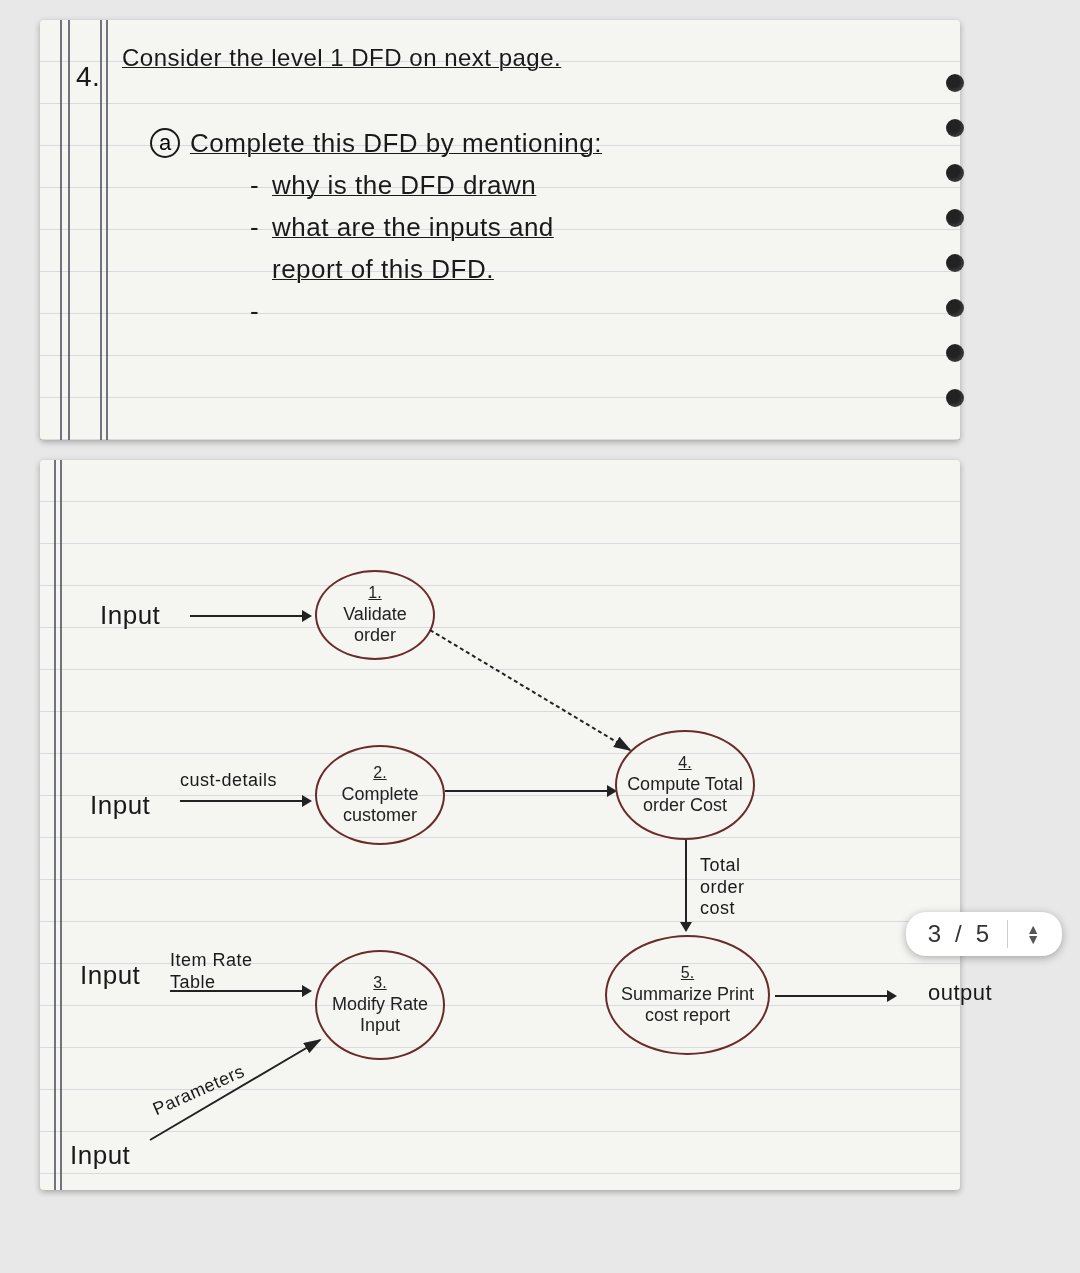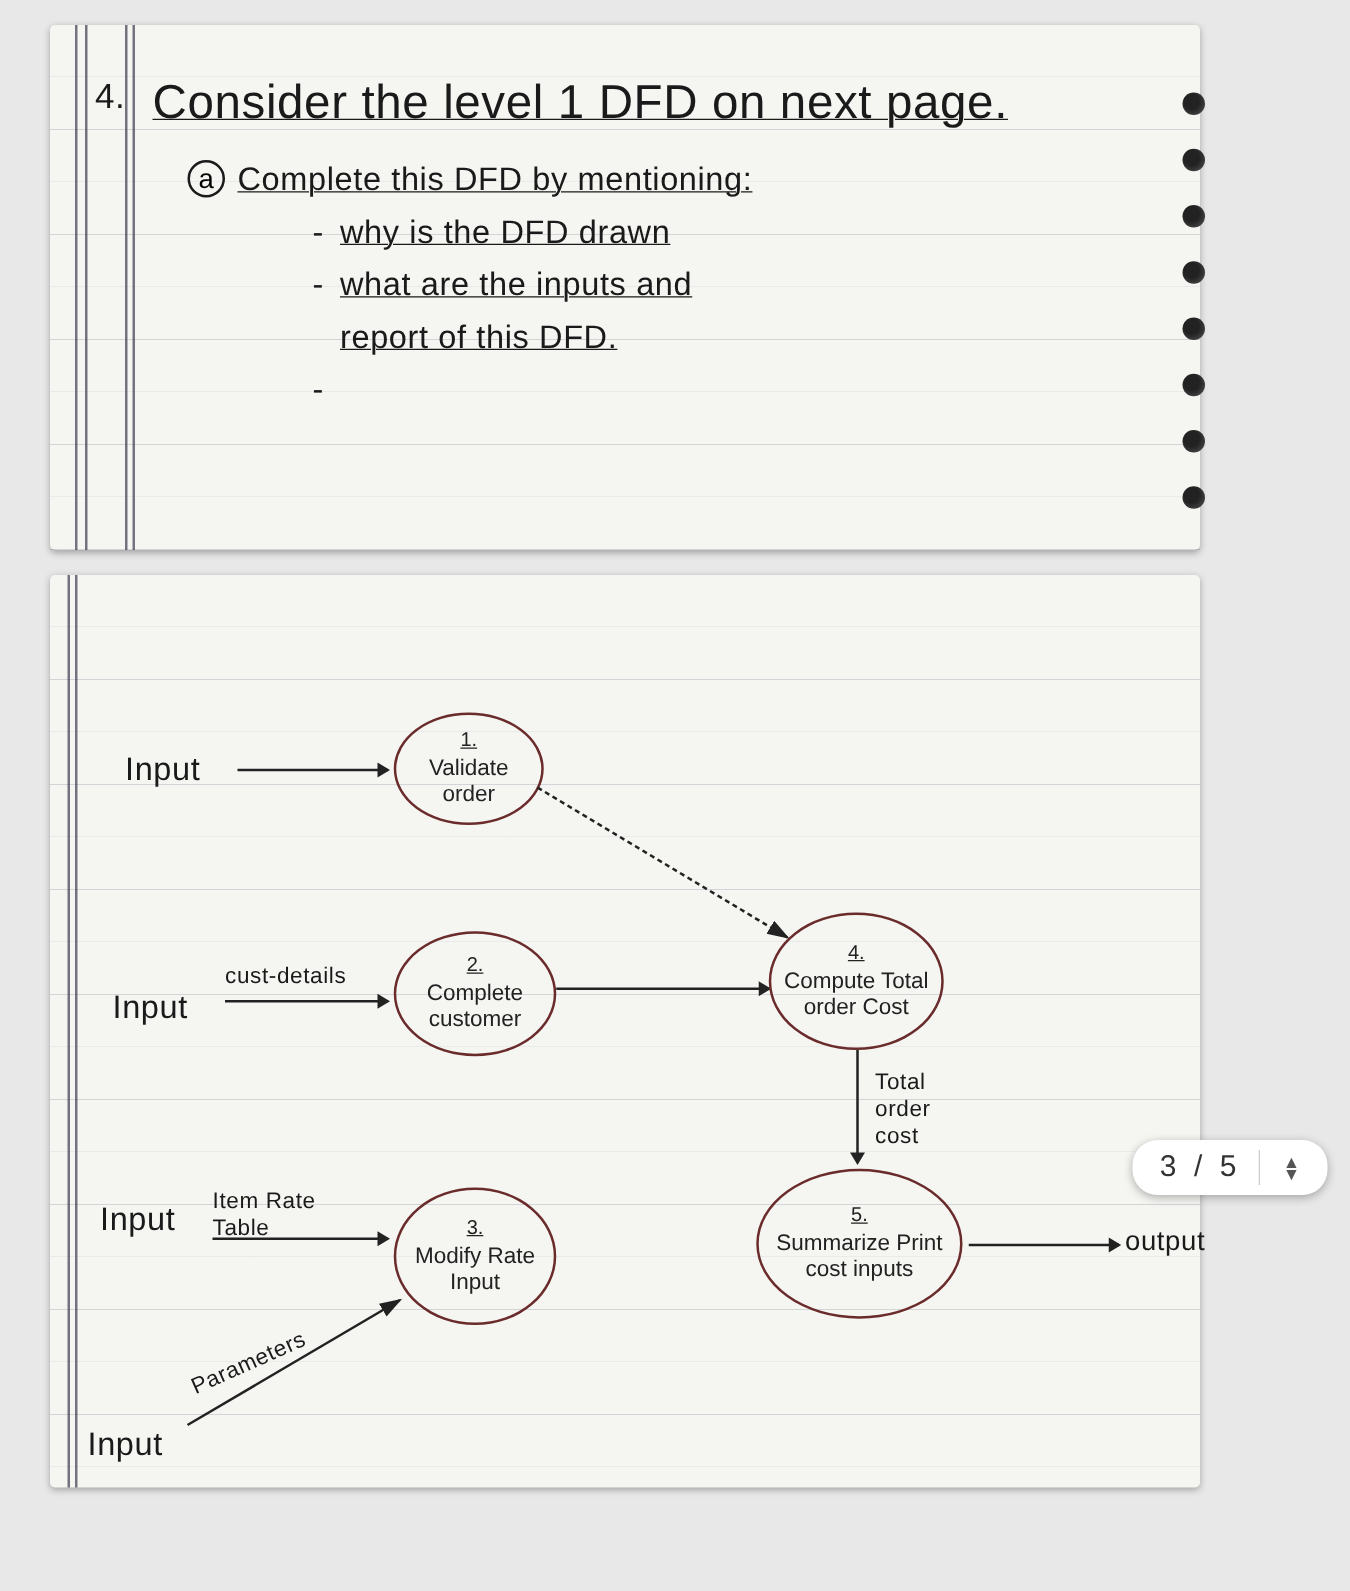--- a/index.html
+++ b/index.html
@@ -50,21 +50,21 @@
 
   .hw {
     position: absolute;
     color: #1a1a1a;
     font-size: 26px;
     line-height: 1.2;
     white-space: nowrap;
     letter-spacing: 0.5px;
   }
   .hw.underline { text-decoration: underline; text-decoration-thickness: 1px; }
-  .hw.small { font-size: 22px; }
+  .hw.small { font-size: 22px; margin-left: 28px; }
   .hw.smaller { font-size: 18px; }
 
   
   .circled {
     display: inline-block;
     border: 2px solid #1a1a1a;
     border-radius: 50%;
     width: 30px; height: 30px; line-height: 26px;
     text-align: center; font-size: 22px;
   }
@@ -137,21 +137,21 @@
       <span></span>
       <span></span>
       <span></span>
       <span></span>
       <span></span>
       <span></span>
       <span></span>
   </div>
 
   <span class="hw" style="left:36px; top:40px; font-size:28px">4.</span>
-  <span class="hw underline" style="left:82px; top:40px; font-size:38px">Consider the level 1 DFD on next page.</span>
+  <span class="hw underline" style="left:82px; top:24px; font-size:24px">Consider the level 1 DFD on next page.</span>
 
   <span class="circled" style="position:absolute; left:110px; top:108px">a</span>
   <span class="hw underline" style="left:150px; top:108px">Complete this DFD by mentioning:</span>
 
   <span class="hw" style="left:210px; top:150px">-</span>
   <span class="hw underline" style="left:232px; top:150px">why is the DFD drawn</span>
 
   <span class="hw" style="left:210px; top:192px">-</span>
   <span class="hw underline" style="left:232px; top:192px">what are the inputs and</span>
   <span class="hw underline" style="left:232px; top:234px">report of this DFD.</span>
@@ -213,21 +213,21 @@
   <div class="bubble" style="left:575px; top:270px; width:140px; height:110px">
     <span class="num">4.</span>
     <span>Compute Total order Cost</span>
   </div>
 
   <div class="arrow down" style="left:645px; top:380px; height:90px"></div>
   <span class="hw smaller" style="left:660px; top:395px; white-space:normal; width:80px">Total order cost</span>
 
   <div class="bubble" style="left:565px; top:475px; width:165px; height:120px">
     <span class="num">5.</span>
-    <span>Summarize Print cost inputs</span>
+    <span>Summarize Print cost report</span>
   </div>
 
   <div class="arrow" style="left:735px; top:535px; width:120px"></div>
   <span class="hw small" style="left:860px; top:520px">output</span>
 </div>
 
 <div class="page-counter" style="right:18px; top:912px">
   <span>3</span>
   <span>/</span>
   <span>5</span>

